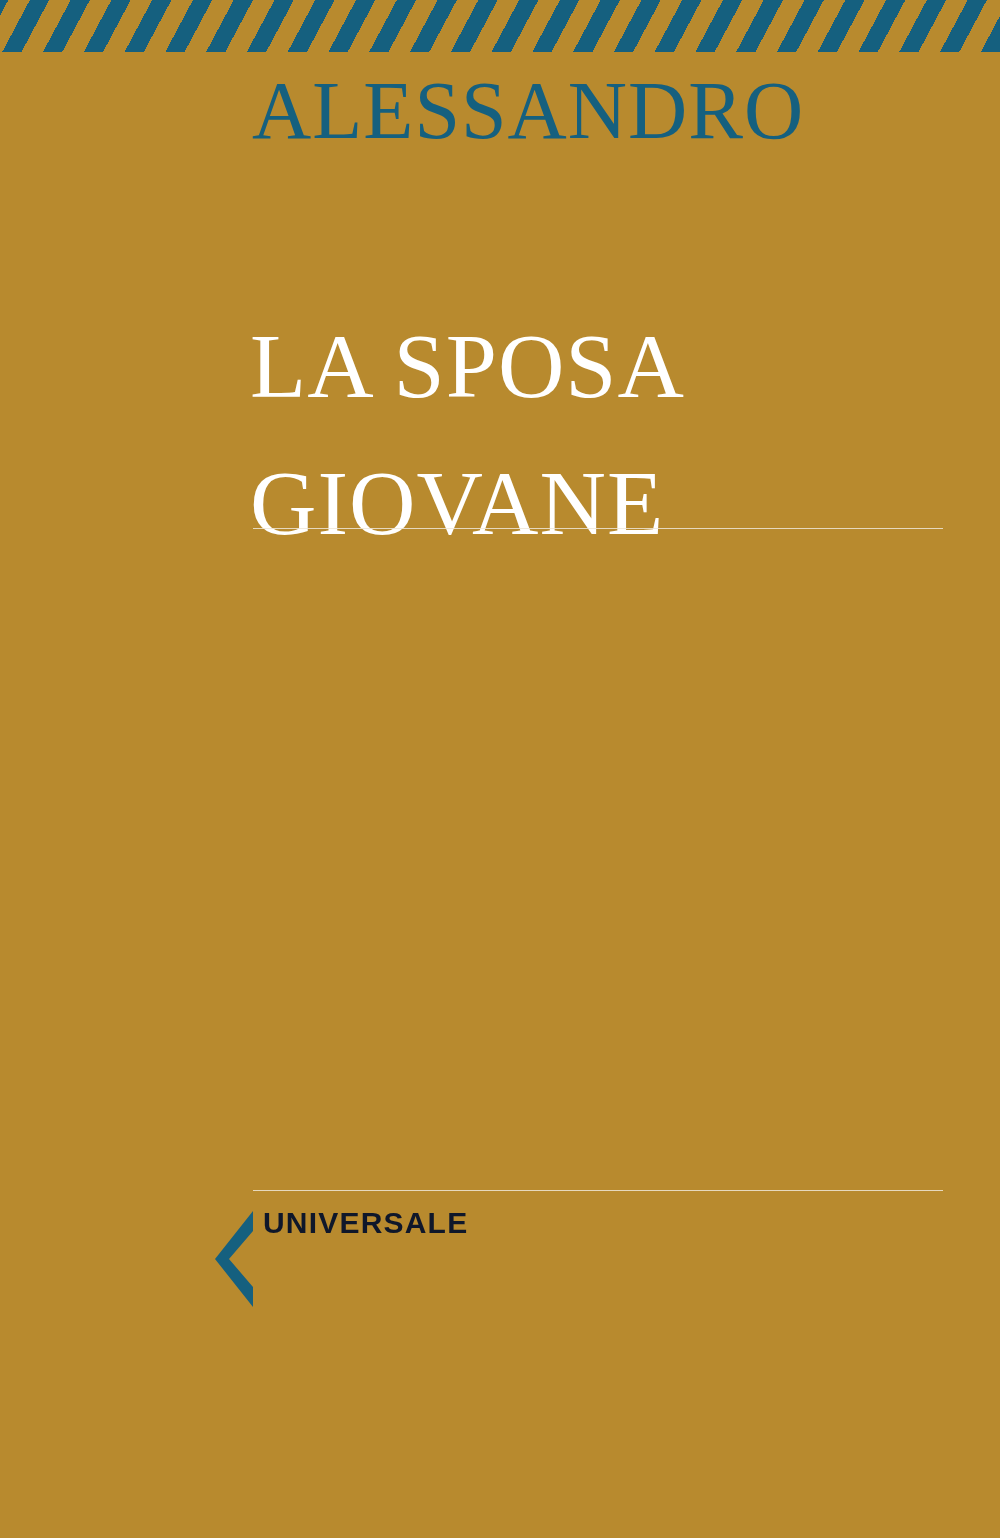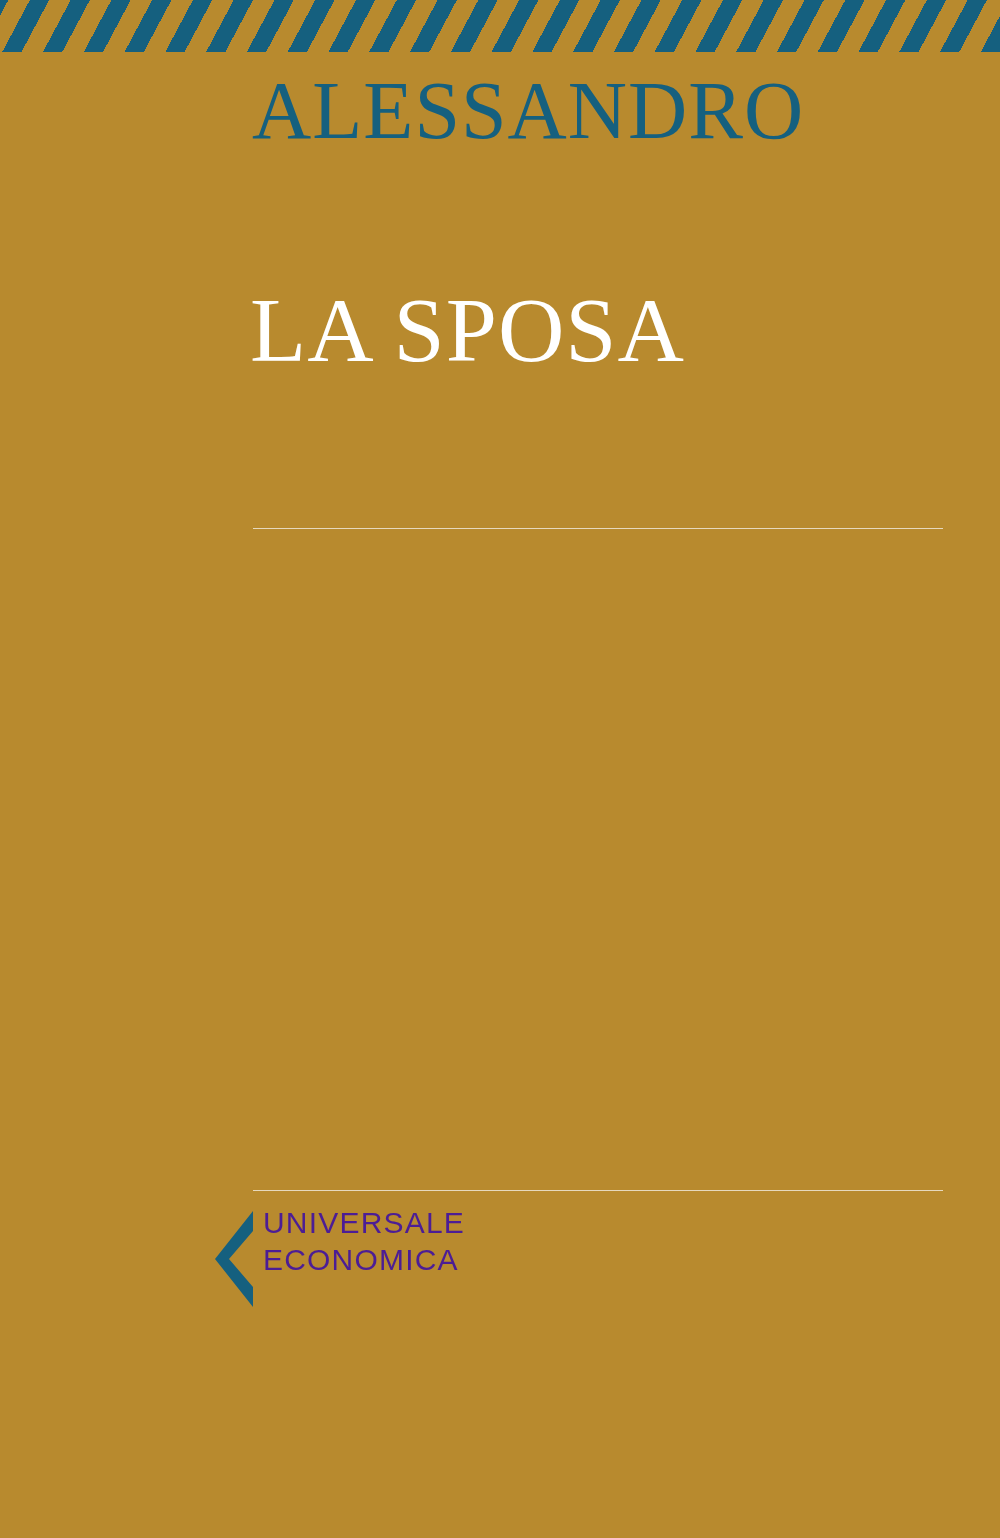--- a/index.html
+++ b/index.html
@@ -52,21 +52,21 @@
   .title {
     position: absolute;
     left: 250px;
     top: 280px;
     width: 720px;
     color: #ffffff;
     font-size: 92px;
     line-height: 1.1;
     letter-spacing: 1px;
   }
-  .title-line { display: block; white-space: nowrap; }
+  .title-line { display: block; white-space: nowrap; margin-top: 36px; }
 
   .rule-top {
     position: absolute;
     left: 253px;
     top: 528px;
     width: 690px;
     height: 1px;
     background: #efe6d6;
     opacity: 0.85;
   }
@@ -99,52 +99,52 @@
     position: absolute;
     left: 0;
     top: 6px;
     width: 38px;
     height: 96px;
   }
   .pub-lines {
     position: absolute;
     left: 48px;
     top: 0px;
-    color: #4c1d95;
+    color: #0f172a;
     font-family: "Liberation Sans", sans-serif;
-    font-weight: normal;
+    font-weight: bold;
     font-size: 30px;
     line-height: 1.22;
     letter-spacing: 1.2px;
   }
   .pub-lines span { display: block; }
 </style>
 </head>
 <body>
 
 <div class="cover">
 
   <div class="stripe-band"></div>
 
   <div class="author">
     <span class="author-line">ALESSANDRO</span>
   </div>
 
   <div class="title">
     <span class="title-line">LA SPOSA</span>
+    <span class="title-line">GIOVANE</span>
   </div>
 
   <div class="rule-top"></div>
 
 
   <div class="rule-bottom"></div>
 
   <div class="publisher">
     <svg class="pub-mark" viewBox="0 0 38 96">
       <polygon points="38,0 38,20 14,48 38,76 38,96 0,48" fill="#15607f"></polygon>
     </svg>
     <div class="pub-lines">
       <span>UNIVERSALE</span>
-      <span>ECONOMICA</span>
     </div>
   </div>
 
 </div>
 
 </body></html>

